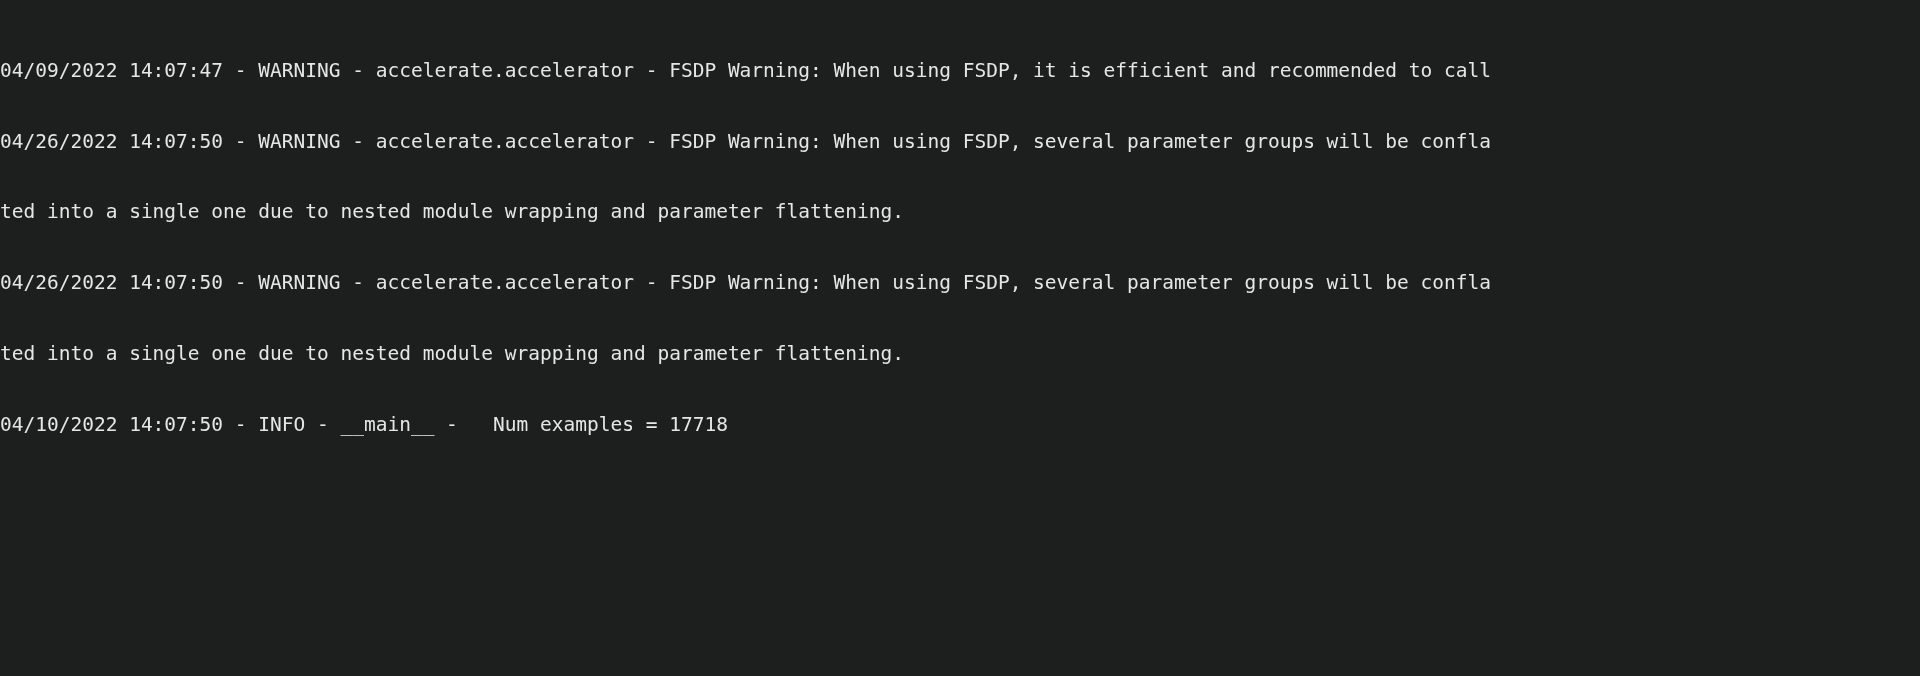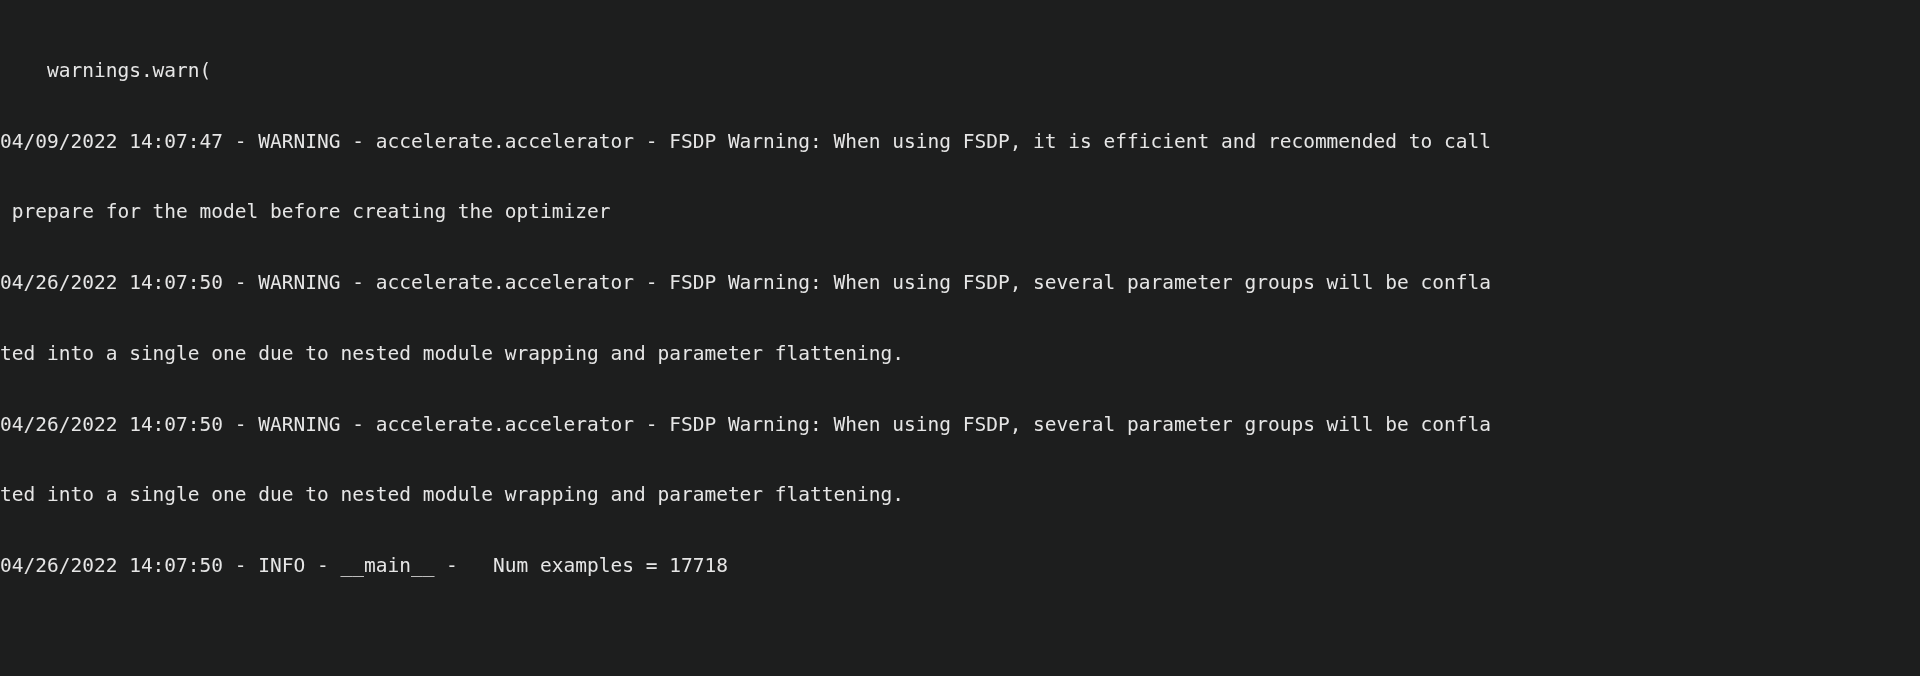--- a/index.html
+++ b/index.html
@@ -40,28 +40,26 @@
     display: block;
     font-variant-ligatures: none;
   }
 </style>
 </head>
 <body>
 
 <div id="terminal">
   <div id="screen">
 
-    <span class="line">    warnings.warn(</span>
     <span class="line">04/09/2022 14:07:47 - WARNING - accelerate.accelerator - FSDP Warning: When using FSDP, it is efficient and recommended to call</span>
-    <span class="line"> prepare for the model before creating the optimizer</span>
     <span class="line">04/26/2022 14:07:50 - WARNING - accelerate.accelerator - FSDP Warning: When using FSDP, several parameter groups will be confla</span>
     <span class="line">ted into a single one due to nested module wrapping and parameter flattening.</span>
     <span class="line">04/26/2022 14:07:50 - WARNING - accelerate.accelerator - FSDP Warning: When using FSDP, several parameter groups will be confla</span>
     <span class="line">ted into a single one due to nested module wrapping and parameter flattening.</span>
-    <span class="line">04/26/2022 14:07:50 - INFO - __main__ -   Num examples = 17718</span>
+    <span class="line">04/10/2022 14:07:50 - INFO - __main__ -   Num examples = 17718</span>
     
     
     
     
     
 
     
     
 
     

